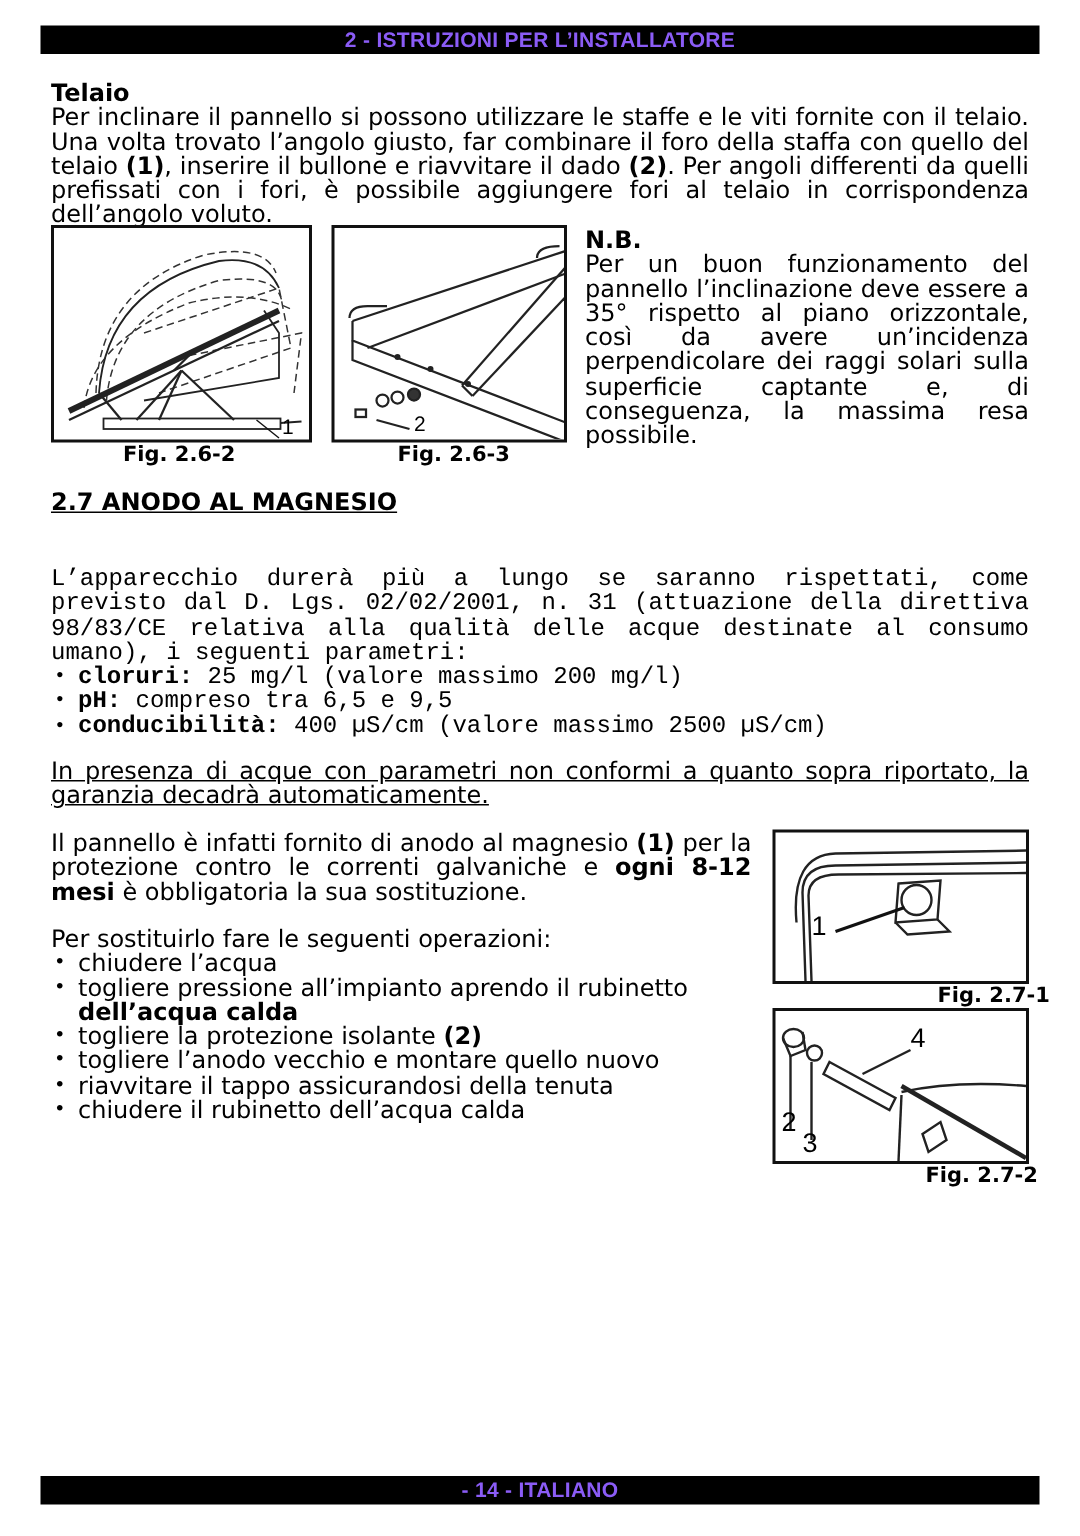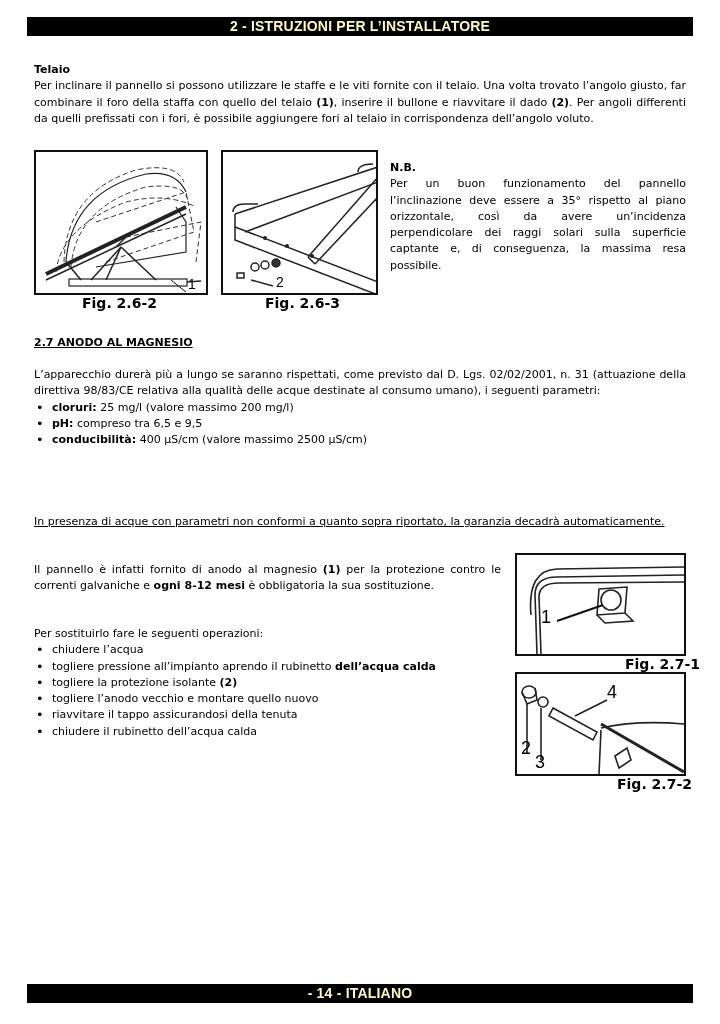--- a/index.html
+++ b/index.html
@@ -1,23 +1,23 @@
 <!DOCTYPE html>
 <html><head>
 <meta charset="utf-8">
 <style>
   html, body { margin:0; padding:0; background:#ffffff; }
   body { width:720px; height:1024px; position:relative; overflow:hidden;
          font-family:"DejaVu Sans", sans-serif; color:#000; }
   .bar { position:absolute; left:27px; width:666px; height:19px; background:#000;
-         color:#fef9c3; text-align:center; font-family:"Liberation Sans", sans-serif;
+         color:#8b5cf6; text-align:center; font-family:"Liberation Sans", sans-serif;
          font-weight:bold; font-size:14px; line-height:19px; letter-spacing:0.2px; }
   .top-bar { top:17px; }
   .bottom-bar { top:984px; }
-  .txt { position:absolute; font-size:11px; line-height:16.3px; text-align:justify;margin-top:8px; }
+  .txt { position:absolute; font-size:16px; line-height:16.3px; text-align:justify; }
   .h { font-weight:bold; }
   b { font-weight:bold; }
   .fig { position:absolute; border:2px solid #111; background:#fff; box-sizing:border-box; overflow:hidden; }
   .cap { position:absolute; font-weight:bold; font-size:14px; line-height:15px; }
   ul.bul { list-style:none; margin:0; padding:0; }
   ul.bul li { position:relative; padding-left:18px; }
   ul.bul li::before { content:"\2022"; position:absolute; left:2px; top:0; font-size:13px; }
   svg { display:block; }
 </style>
 </head>
@@ -88,21 +88,21 @@
 </div>
 <div class="cap" style="left:265px; top:296px;">Fig. 2.6-3</div>
 
 <div class="txt" style="left:390px; top:152px; width:296px;">
   <div class="h">N.B.</div>
   <div>Per un buon funzionamento del pannello l’inclinazione deve essere a 35° rispetto al piano orizzontale, così da avere un’incidenza perpendicolare dei raggi solari sulla superficie captante e, di conseguenza, la massima resa possibile.</div>
 </div>
 
 <div class="txt h" style="left:34px; top:327px;text-decoration:underline;">2.7 ANODO AL MAGNESIO</div>
 
-<div class="txt" style="left:34px; top:359px; width:652px;">
+<div class="txt" style="left:34px; top:378px; width:652px;font-family:Liberation Mono, monospace;">
   <div>L’apparecchio durerà più a lungo se saranno rispettati, come previsto dal D. Lgs. 02/02/2001, n. 31 (attuazione della direttiva 98/83/CE relativa alla qualità delle acque destinate al consumo umano), i seguenti parametri:</div>
   <ul class="bul">
     <li><b>cloruri:</b><span> 25 mg/l (valore massimo 200 mg/l)</span></li>
     <li><b>pH:</b><span> compreso tra 6,5 e 9,5</span></li>
     <li><b>conducibilità:</b><span> 400 µS/cm (valore massimo 2500 µS/cm)</span></li>
   </ul>
 </div>
 
 <div class="txt" style="left:34px; top:506px; width:652px;text-decoration:underline;">In presenza di acque con parametri non conformi a quanto sopra riportato, la garanzia decadrà automaticamente.</div>
 

